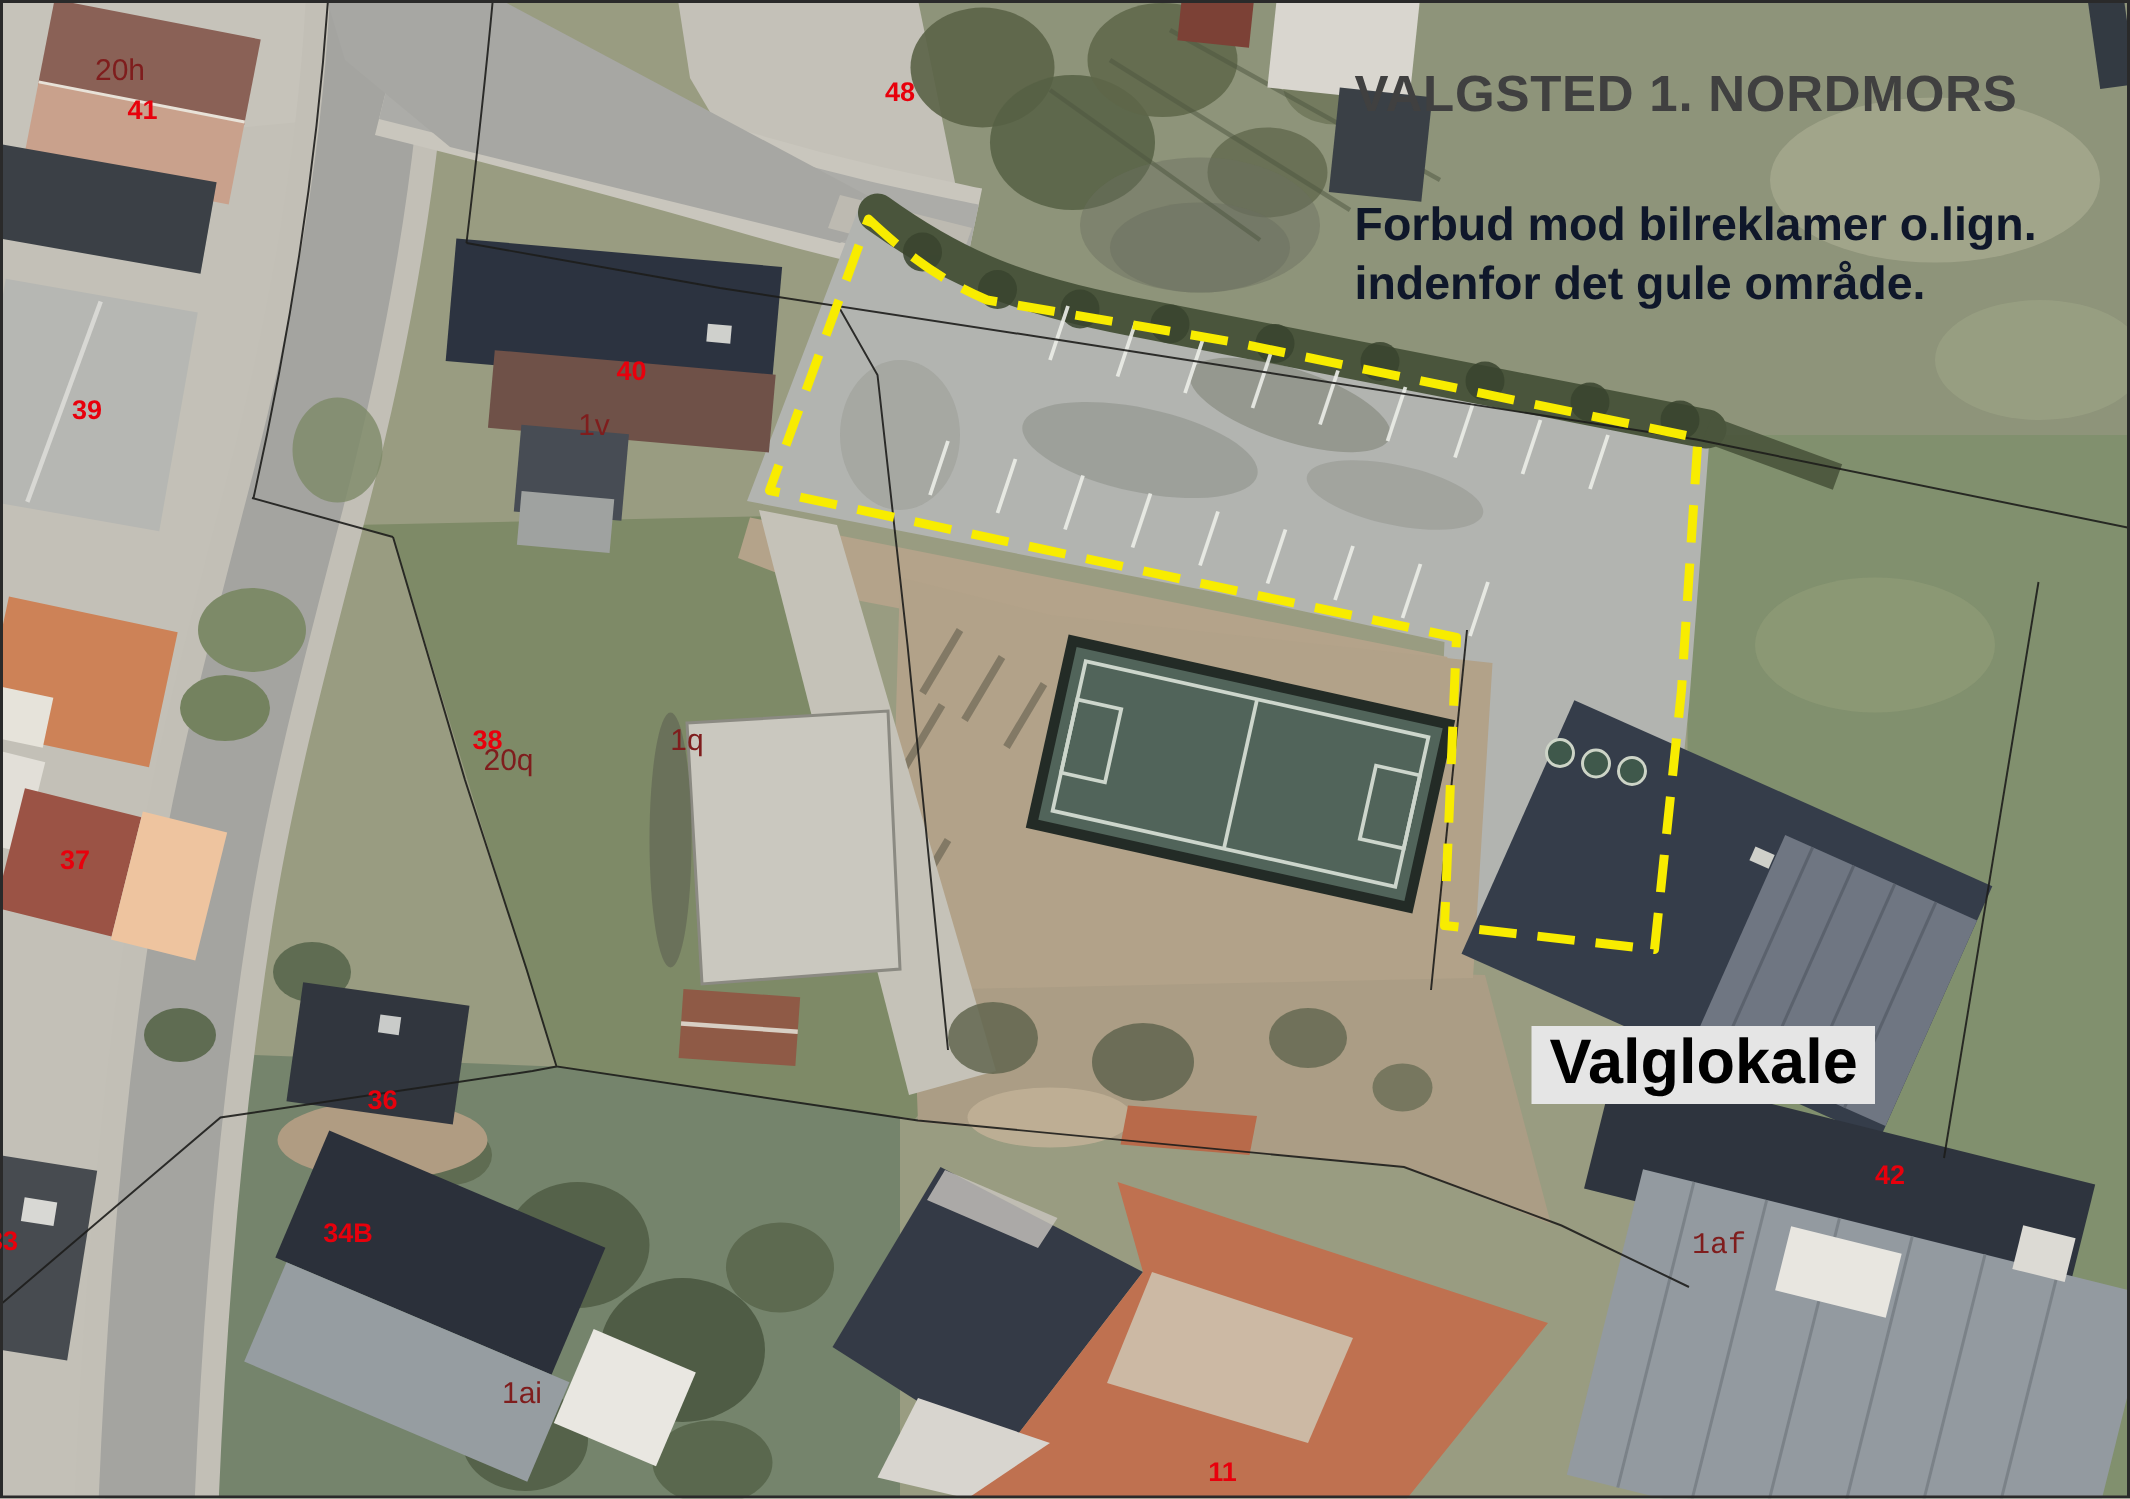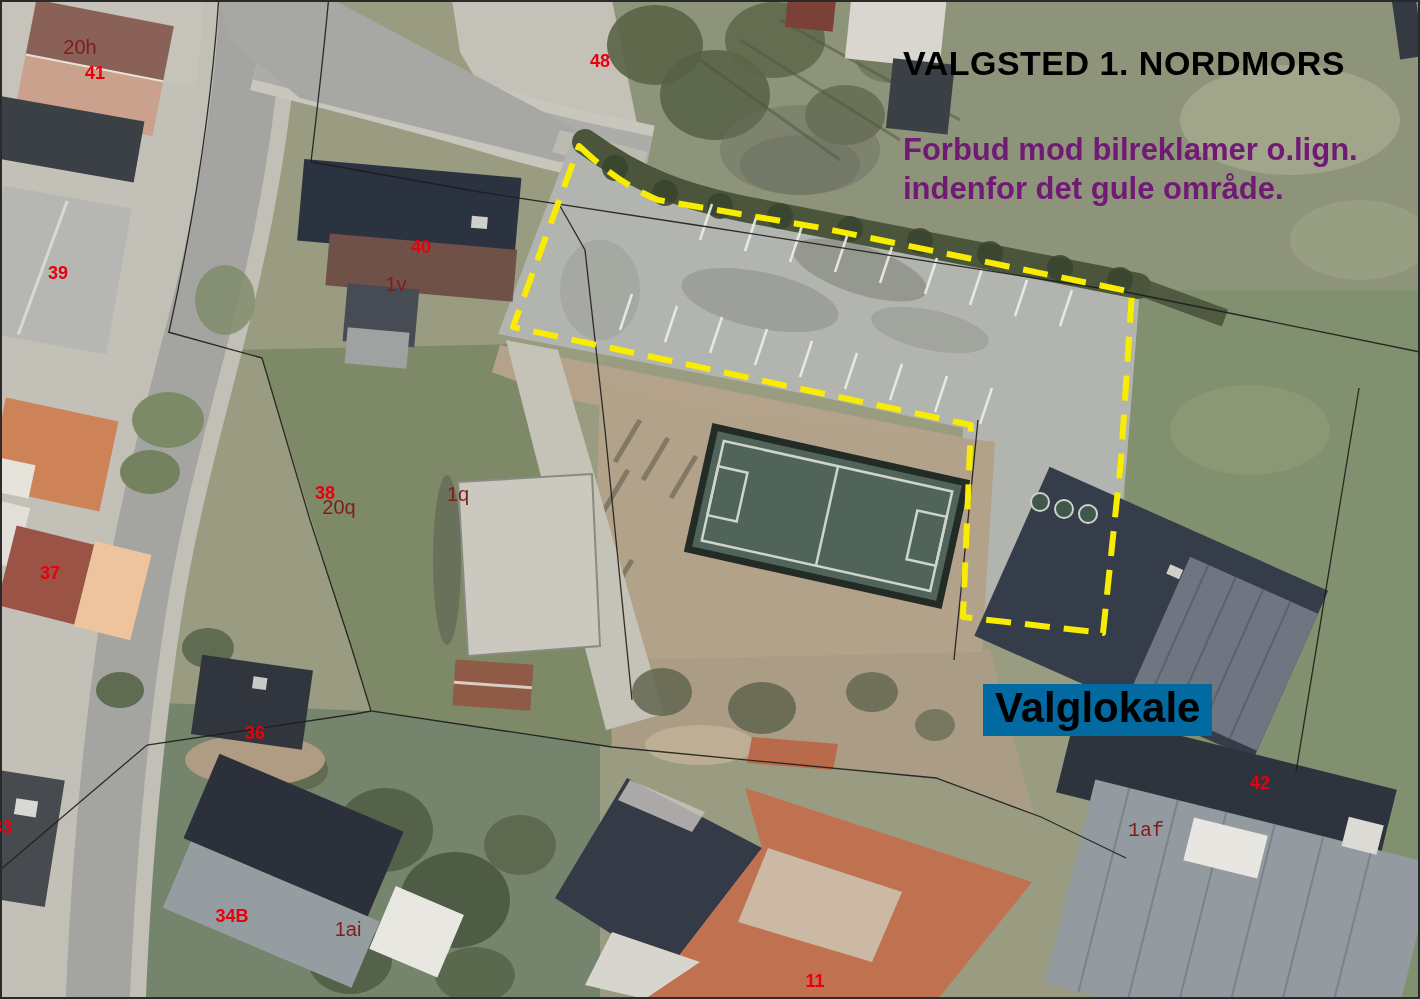--- a/index.html
+++ b/index.html
@@ -4,26 +4,26 @@
 <style>
   html,body{margin:0;padding:0;background:#e0e0e0;}
   .stage{
     position:relative;width:1420px;height:999px;overflow:hidden;
     background:#999c81;font-family:"Liberation Sans",sans-serif;
   }
   .stage svg{position:absolute;left:0;top:0;}
   .lbl{position:absolute;transform:translate(-50%,-50%);white-space:nowrap;line-height:1;}
   .lbl.red{color:#e8000c;font-weight:bold;font-size:18px;}
   .lbl.blk{color:#7f1d1d;font-size:20px;}
-  .title-block{position:absolute;left:903px;top:44px;color:#000000;font-weight:bold;}
+  .title-block{position:absolute;left:903px;top:44px;color:#404040;font-weight:bold;}
   .map-title{font-size:34px;letter-spacing:.5px;white-space:nowrap;}
   .map-notice{font-size:31px;white-space:nowrap;line-height:1.27;}
-  .notice-wrap{position:absolute;left:903px;top:130px;color:#701a75;font-weight:bold;}
+  .notice-wrap{position:absolute;left:903px;top:130px;color:#0f172a;font-weight:bold;}
   .valglokale{
-    position:absolute;left:983px;top:684px;background:#0369a1;color:#000;
+    position:absolute;left:1021px;top:684px;background:#e5e5e5;color:#000;
     font-weight:bold;font-size:42px;padding:2px 12px 6px 12px;line-height:1.05;
   }
 </style>
 </head>
 <body>
 
 <div class="stage">
 
 <svg width="1420" height="999" viewBox="0 0 1420 999">
 
@@ -268,21 +268,21 @@
 
 <div class="valglokale">Valglokale</div>
 
 <div class="lbl red" style="left:95px;top:73px;">41</div>
 <div class="lbl red" style="left:58px;top:273px;">39</div>
 <div class="lbl red" style="left:421px;top:247px;">40</div>
 <div class="lbl red" style="left:600px;top:61px;">48</div>
 <div class="lbl red" style="left:281px;top:493px;margin-left:44px;">38</div>
 <div class="lbl red" style="left:50px;top:573px;">37</div>
 <div class="lbl red" style="left:255px;top:705px;margin-top:28px;">36</div>
-<div class="lbl red" style="left:232px;top:916px;">34B</div>
+<div class="lbl red" style="left:232px;top:822px;">34B</div>
 <div class="lbl red" style="left:1260px;top:783px;">42</div>
 <div class="lbl red" style="left:815px;top:981px;">11</div>
 <div class="lbl red" style="left:2px;top:827px;">33</div>
 
 <div class="lbl blk" style="left:80px;top:47px;">20h</div>
 <div class="lbl blk" style="left:396px;top:284px;">1v</div>
 <div class="lbl blk" style="left:339px;top:507px;">20q</div>
 <div class="lbl blk" style="left:458px;top:494px;">1q</div>
 <div class="lbl blk" style="left:348px;top:929px;">1ai</div>
 <div class="lbl blk" style="left:1146px;top:831px;font-family:Liberation Mono, monospace;">1af</div>

